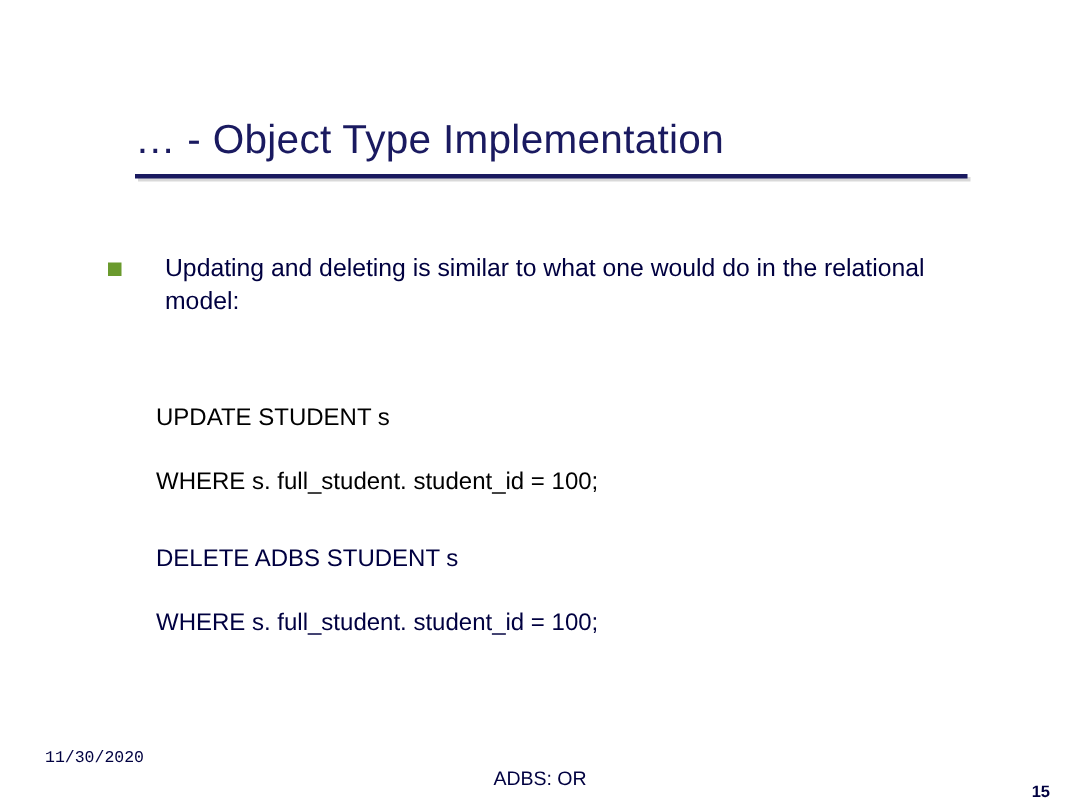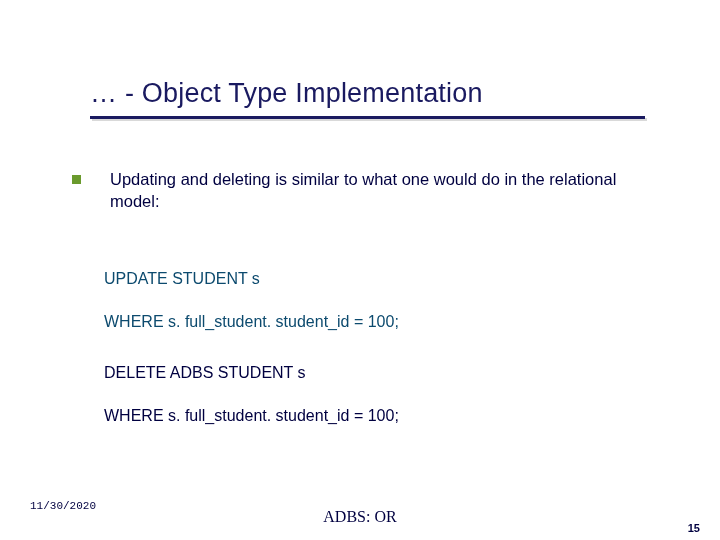--- a/index.html
+++ b/index.html
@@ -65,21 +65,21 @@
     color: #000040;
   }
   .code1 {
     position: absolute;
     left: 104px;
     top: 246px;
     width: 560px;
     font-family: "Comic Sans MS", "Comic Sans", cursive, Verdana, sans-serif;
     font-size: 16px;
     line-height: 1.35;
-    color: #0c4a6e;
+    color: #000000;
     white-space: pre-line;
   }
   .code2 {
     position: absolute;
     left: 104px;
     top: 340px;
     width: 560px;
     font-family: "Comic Sans MS", "Comic Sans", cursive, Verdana, sans-serif;
     font-size: 16px;
     line-height: 1.35;
@@ -93,23 +93,23 @@
     font-size: 11px;
     color: #000040;
     font-family: Liberation Mono, monospace;
   }
   .footer-center {
     position: absolute;
     left: 0;
     right: 0;
     bottom: 14px;
     text-align: center;
-    font-size: 16px;
+    font-size: 13px;
     color: #000040;
-    font-family: Liberation Serif, serif;
+    font-family: Liberation Sans, sans-serif;
     margin-top: 10px;
   }
   .footer-num {
     position: absolute;
     right: 20px;
     bottom: 6px;
     font-size: 11px;
     color: #000040;
     font-family: Verdana, sans-serif;
     font-weight: bold;

